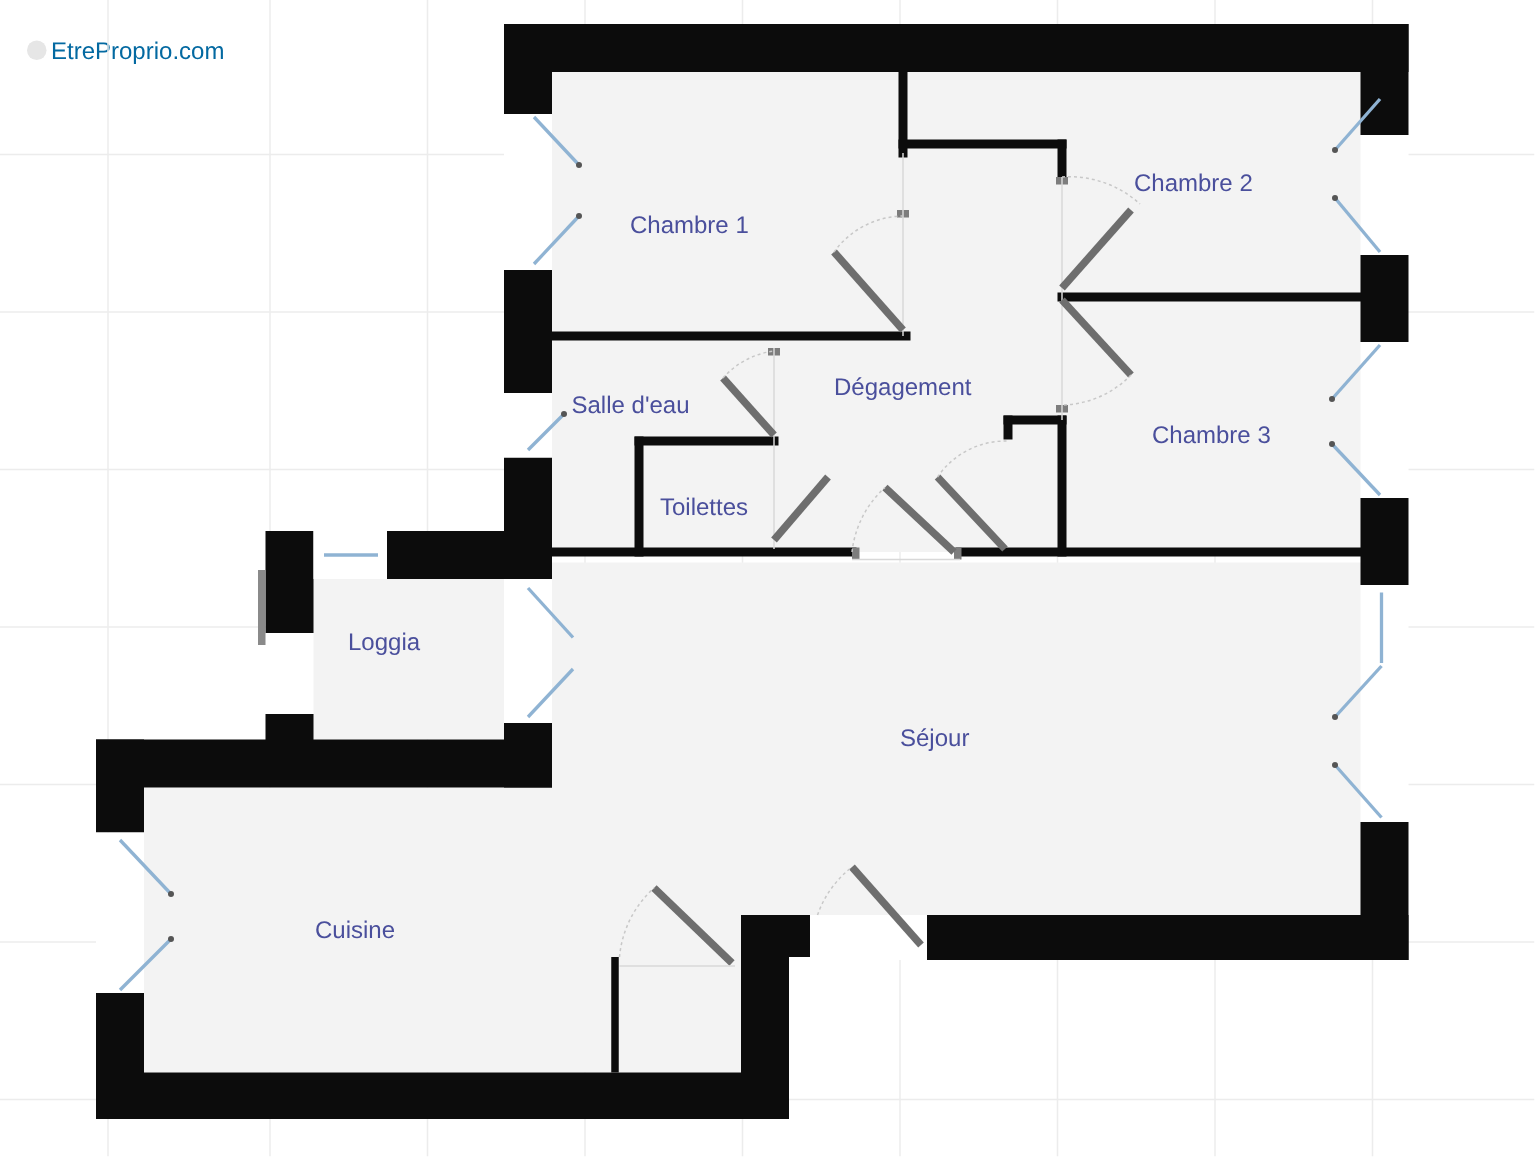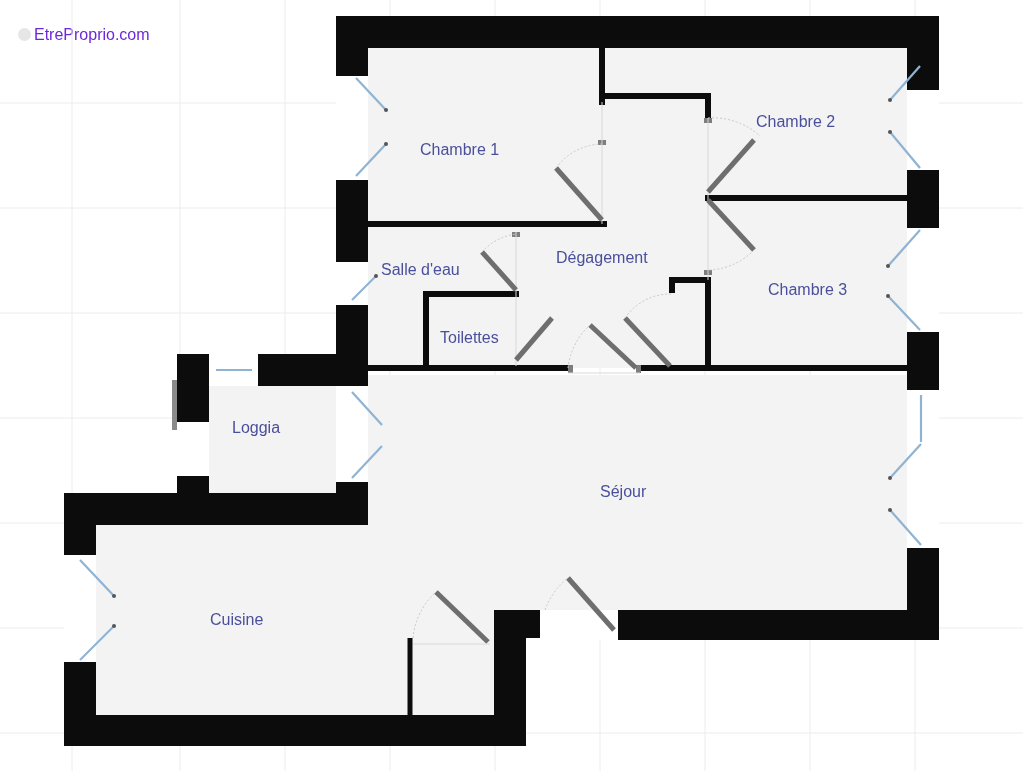--- a/index.html
+++ b/index.html
@@ -11,21 +11,21 @@
   .opening { fill: #ffffff; }
   .partition { stroke: #0c0c0c; stroke-width: 6; fill: none; stroke-linecap: square; }
   .thinpart { stroke: #0c0c0c; stroke-width: 5; fill: none; }
   .door-leaf { stroke: #6e6e6e; stroke-width: 5; stroke-linecap: butt; }
   .door-arc { stroke: #c8c8c8; stroke-width: 1; fill: none; stroke-dasharray: 2 2; }
   .win-leaf { stroke: #8fb3d3; stroke-width: 2.2; }
   .win-dot { fill: #555; }
   .jamb { fill: #7d7d7d; }
   .frame { stroke: #d8d8d8; stroke-width: 1; fill: none; }
   .room-label { fill: #4a4f9c; font-family: "Liberation Sans", sans-serif; font-size: 16px; }
-  .watermark { position: absolute; left: 18px; top: 26px; color: #6d28d9; font-size: 16px; font-family: "Liberation Sans", sans-serif; }
+  .watermark { position: absolute; left: 18px; top: 26px; color: #0369a1; font-size: 16px; font-family: "Liberation Sans", sans-serif; }
   .watermark .wm-icon { display: inline-block; width: 13px; height: 13px; border-radius: 50%; background: #e6e6e6; vertical-align: -1px; margin-right: 3px; }
 </style>
 </head>
 <body>
 
 <div class="watermark">
   <span class="wm-icon"></span><span>EtreProprio.com</span>
 </div>
 
 <svg id="plan" viewBox="0 0 1023 771" xmlns="http://www.w3.org/2000/svg">

